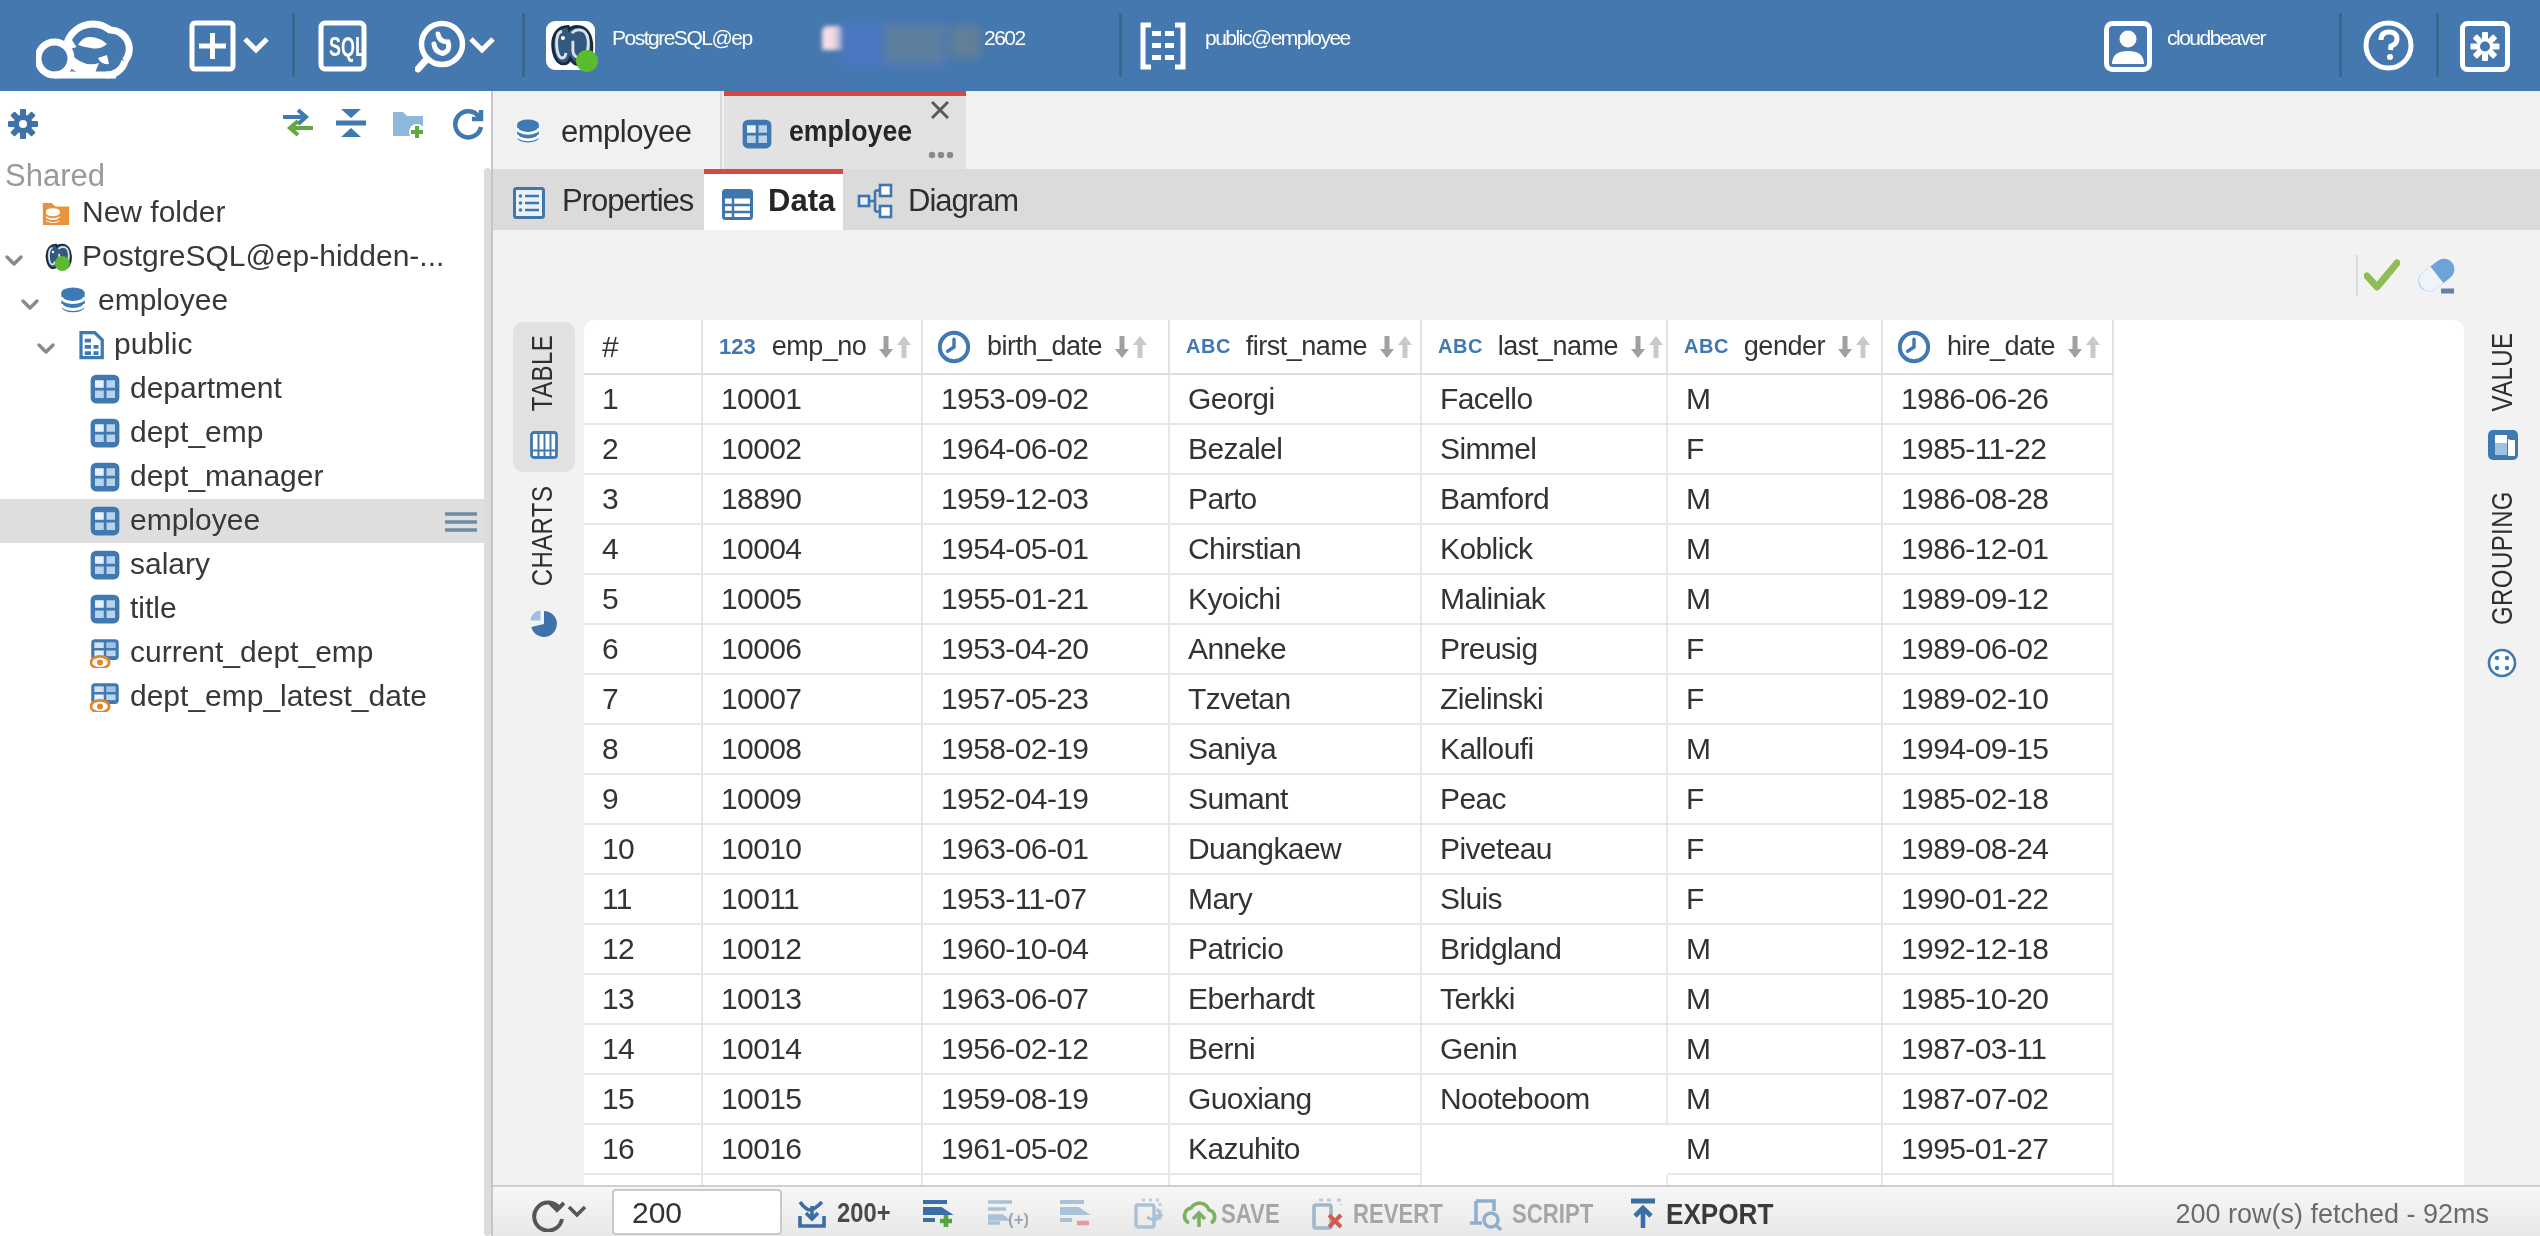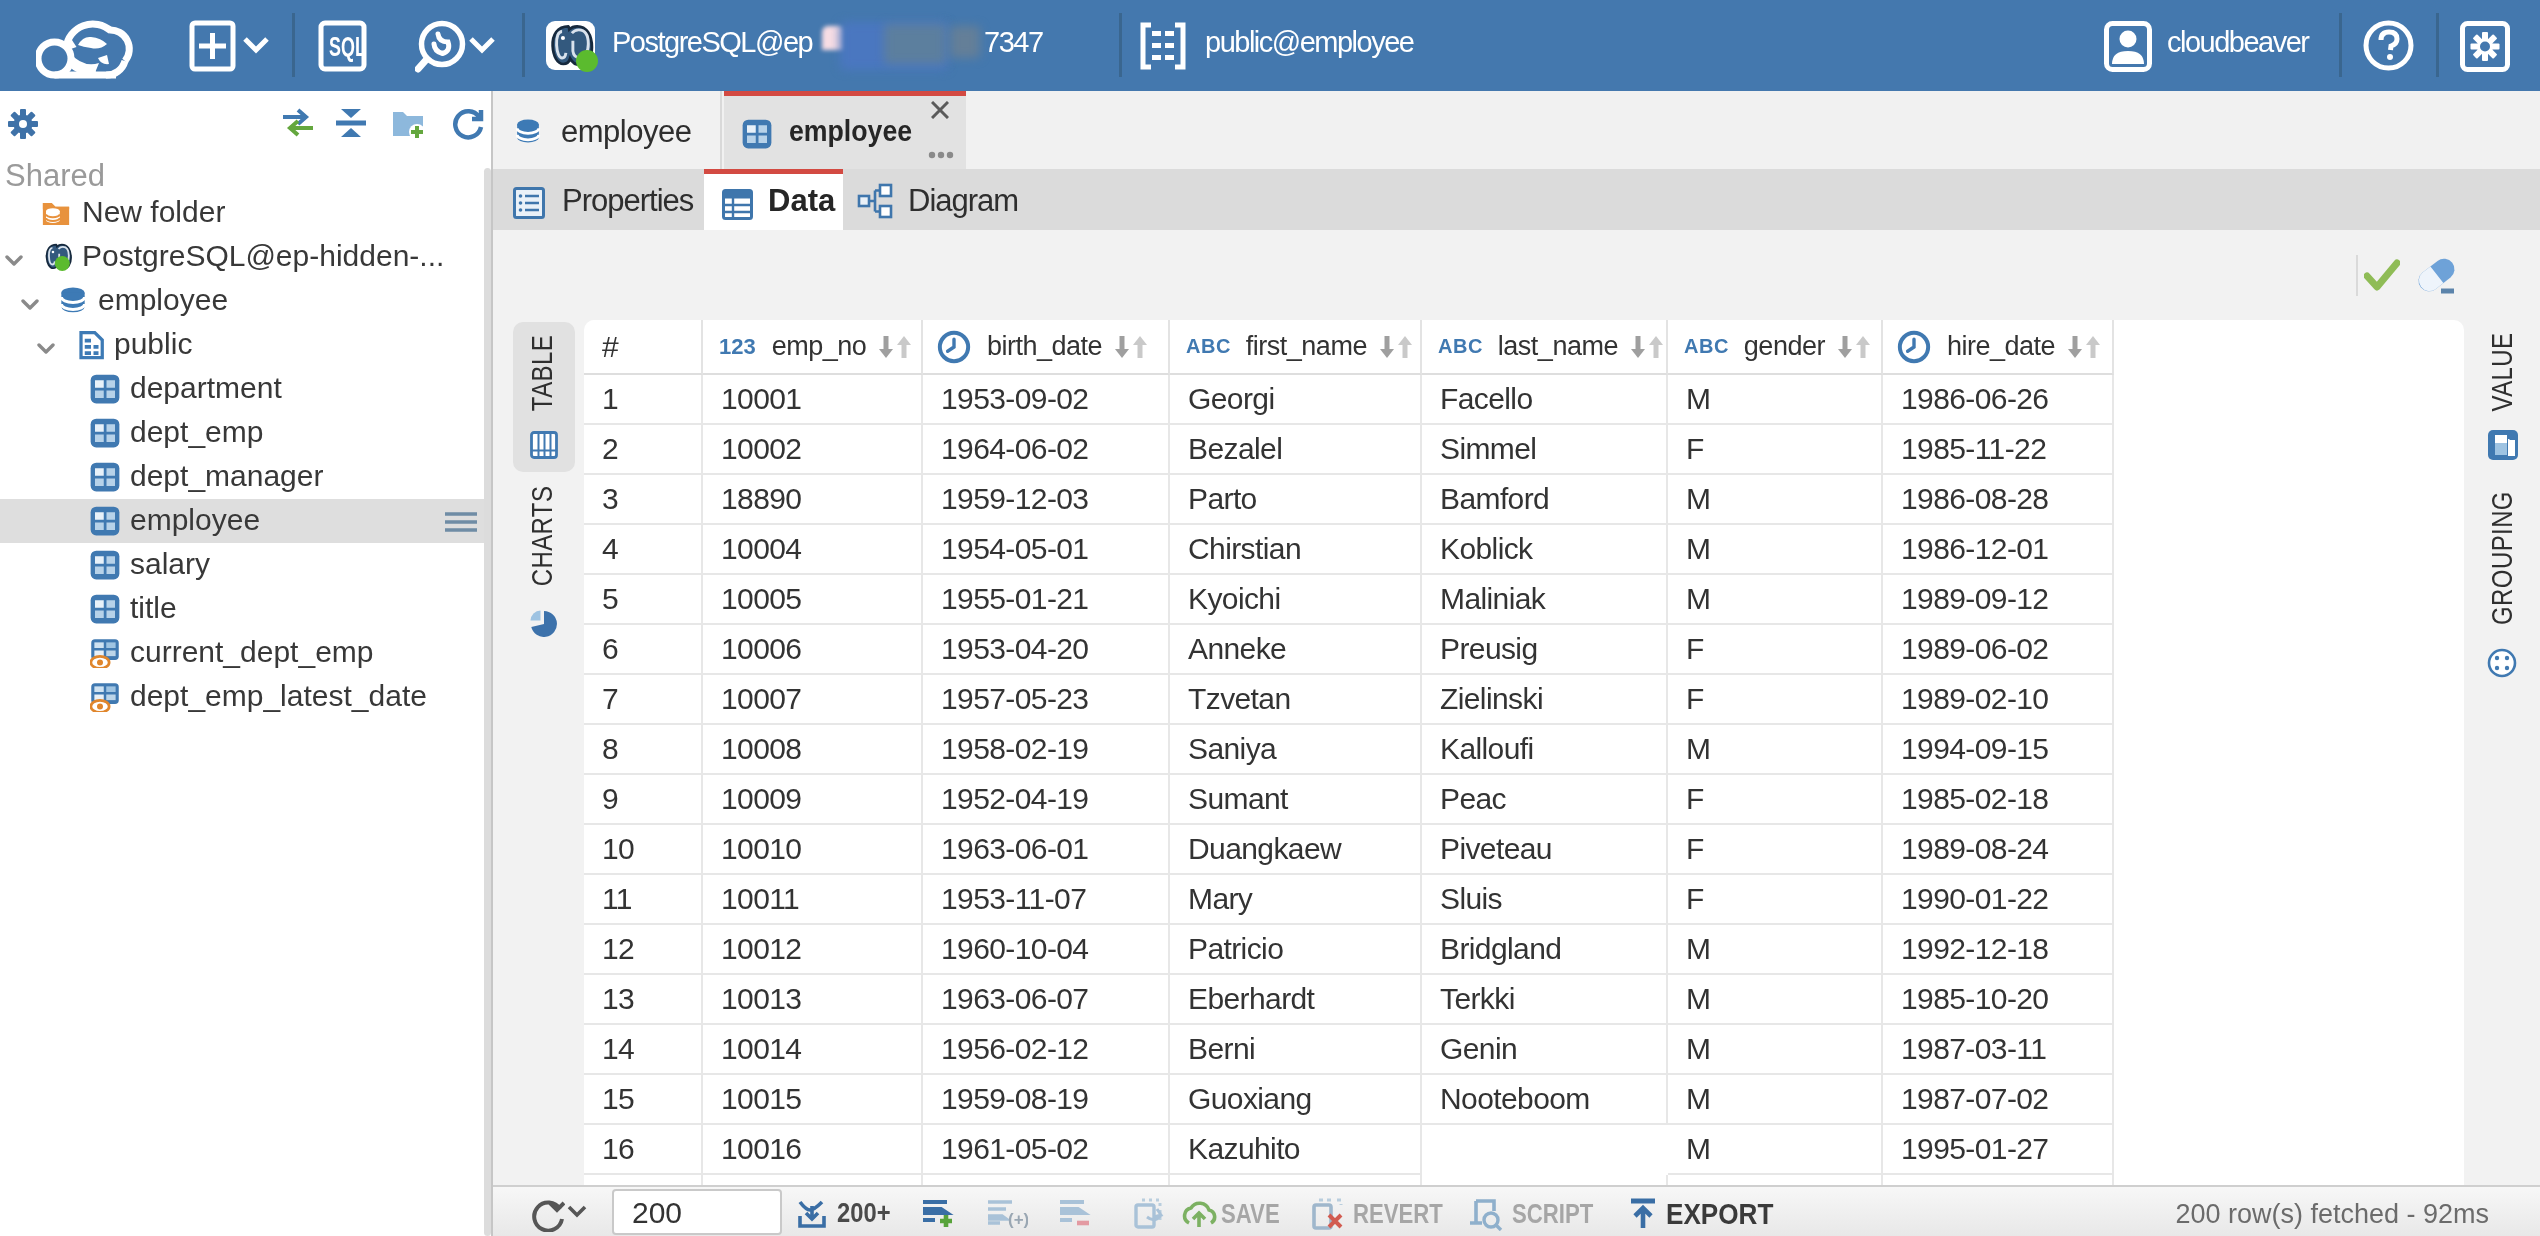--- a/index.html
+++ b/index.html
@@ -1,21 +1,21 @@
 <!DOCTYPE html>
 <html><head><meta charset="utf-8"><style>
 * { margin:0; padding:0; box-sizing:border-box; }
 html,body { width:2540px; height:1236px; overflow:hidden; background:#fff;
   font-family:"Liberation Sans", sans-serif; }
 #app { position:relative; width:2540px; height:1236px; overflow:hidden; }
 .abs { position:absolute; }
 svg { display:block; }
 .topbar { position:absolute; left:0; top:0; width:2540px; height:91px; background:#4478ae; }
 .tb-sep { position:absolute; top:13px; width:3px; height:64px; background:#3a668f; }
-.tb-text { position:absolute; color:#fff; font-size:29px; letter-spacing:-1.5px; white-space:nowrap; }
+.tb-text { position:absolute; color:#fff; font-size:21px; letter-spacing:-1.5px; white-space:nowrap; }
 .sidebar { position:absolute; left:0; top:91px; width:491px; height:1145px; background:#fff; }
 .sb-border { position:absolute; left:491px; top:91px; width:2px; height:1145px; background:#c6c6c6; }
 .tree-row { position:absolute; left:0; width:491px; height:44px;text-align:right; }
 .tree-sel { background:#dedede; }
 .t-txt { position:absolute; font-size:30px; color:#383838; white-space:nowrap; top:50%; transform:translateY(-52%); }
 .main-bg { position:absolute; left:493px; top:91px; width:2047px; height:1145px; background:#f1f1f1; }
 .tab1 { position:absolute; left:493px; top:91px; width:229px; height:78px; background:#f1f1f1; border-right:2px solid #d9d9d9; }
 .tab2 { position:absolute; left:724px; top:91px; width:242px; height:78px; background:#e2e2e2; border-top:5px solid #d34a42; }
 .subtabs { position:absolute; left:493px; top:169px; width:2047px; height:61px; background:#dbdbdb; }
 .datatab { position:absolute; left:704px; top:169px; width:139px; height:61px; background:#fff; border-top:5px solid #d34a42; }
@@ -78,21 +78,21 @@
         <path d="M8.8 4.5 c-2.2 0-3.4 3-3.2 8 c .2 4.5 1.6 7.5 3.2 7.5 c1.2 0 2-1.2 2.2-3" stroke="#d9e2ec" stroke-width="1.7" fill="none"></path>
         <path d="M14.5 5.5 c1-1.2 2.4-1.9 4-1.9 c3.6 0 5.6 3 5.6 8.2 c0 5-2.2 8-5 8 c-2.2 0-3.7-1.5-4-3.8 v-6" stroke="#d9e2ec" stroke-width="1.7" fill="none"></path>
         <circle cx="9.3" cy="8.3" r="1.2" fill="#fff"></circle>
       </svg>
 <div class="abs" style="left:576px;top:50px;width:22px;height:22px;border-radius:50%;background:#5bbb2e"></div>
 <div class="tb-text" style="left:612px;top:26px">PostgreSQL@ep</div>
 <div class="abs" style="left:822px;top:26px;width:22px;height:24px;background:#f7dde4;border-radius:6px 6px 0 0;filter:blur(2px)"></div>
 <div class="abs" style="left:840px;top:22px;width:108px;height:48px;background:#4a77c0;border-radius:6px;filter:blur(5px)"></div>
 <div class="abs" style="left:884px;top:24px;width:62px;height:40px;background:#5c7f9e;border-radius:4px;filter:blur(5px)"></div>
 <div class="abs" style="left:950px;top:26px;width:30px;height:32px;background:#647f98;border-radius:4px;filter:blur(5px)"></div>
-<div class="tb-text" style="left:984px;top:26px">7347</div>
+<div class="tb-text" style="left:984px;top:26px">2602</div>
 <div class="tb-sep" style="left:1119px"></div>
 <svg class="abs" style="left:1139px;top:22px" width="48" height="48" viewBox="0 0 48 48" fill="none">
         <path d="M12 3 H4 V45 H12" stroke="#fff" stroke-width="5" fill="none"></path>
         <path d="M36 3 H44 V45 H36" stroke="#fff" stroke-width="5" fill="none"></path>
         <rect x="13" y="9" width="9" height="5" fill="#fff"></rect>
         <rect x="26" y="9" width="9" height="5" fill="#fff"></rect>
         <rect x="13" y="21" width="9" height="5" fill="#fff"></rect>
         <rect x="26" y="21" width="9" height="5" fill="#fff"></rect>
         <rect x="13" y="33" width="9" height="5" fill="#fff"></rect>
         <rect x="26" y="33" width="9" height="5" fill="#fff"></rect>

